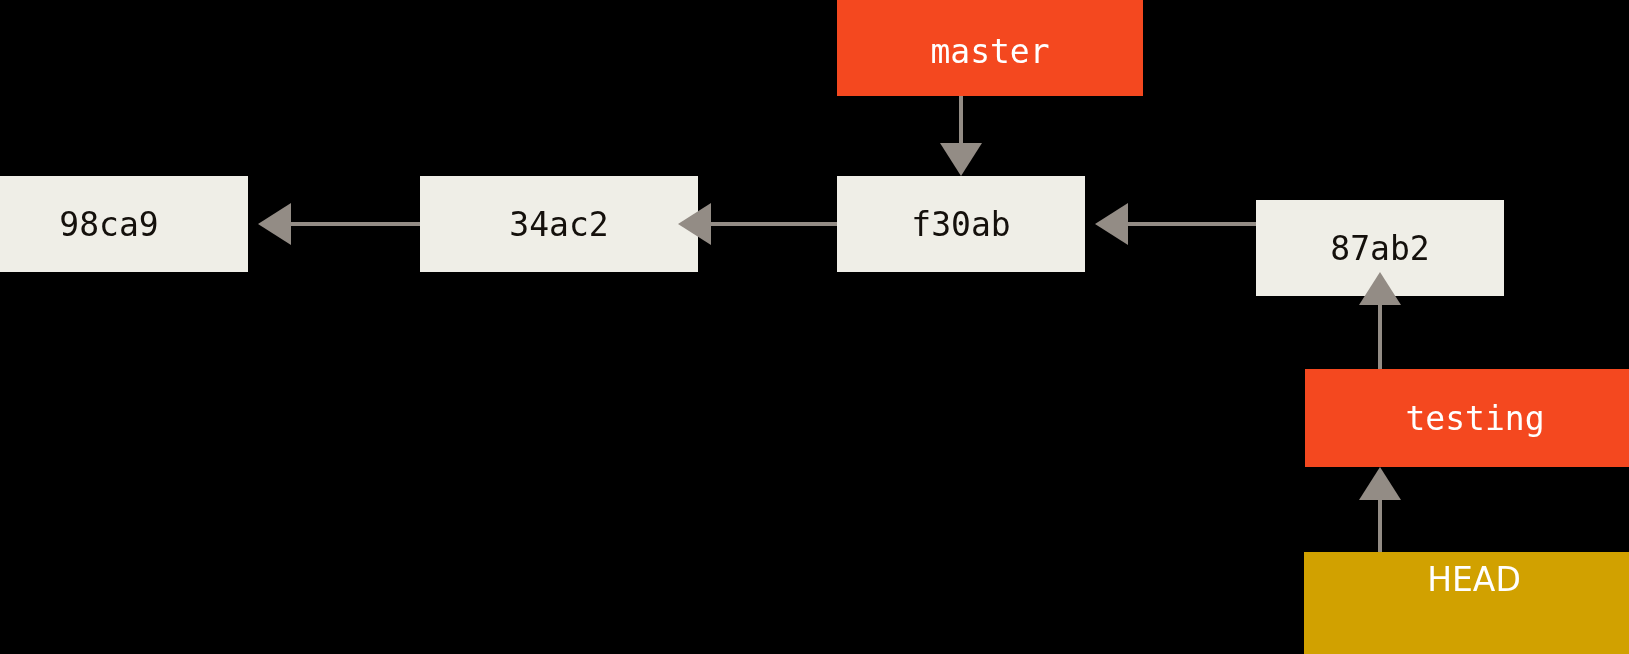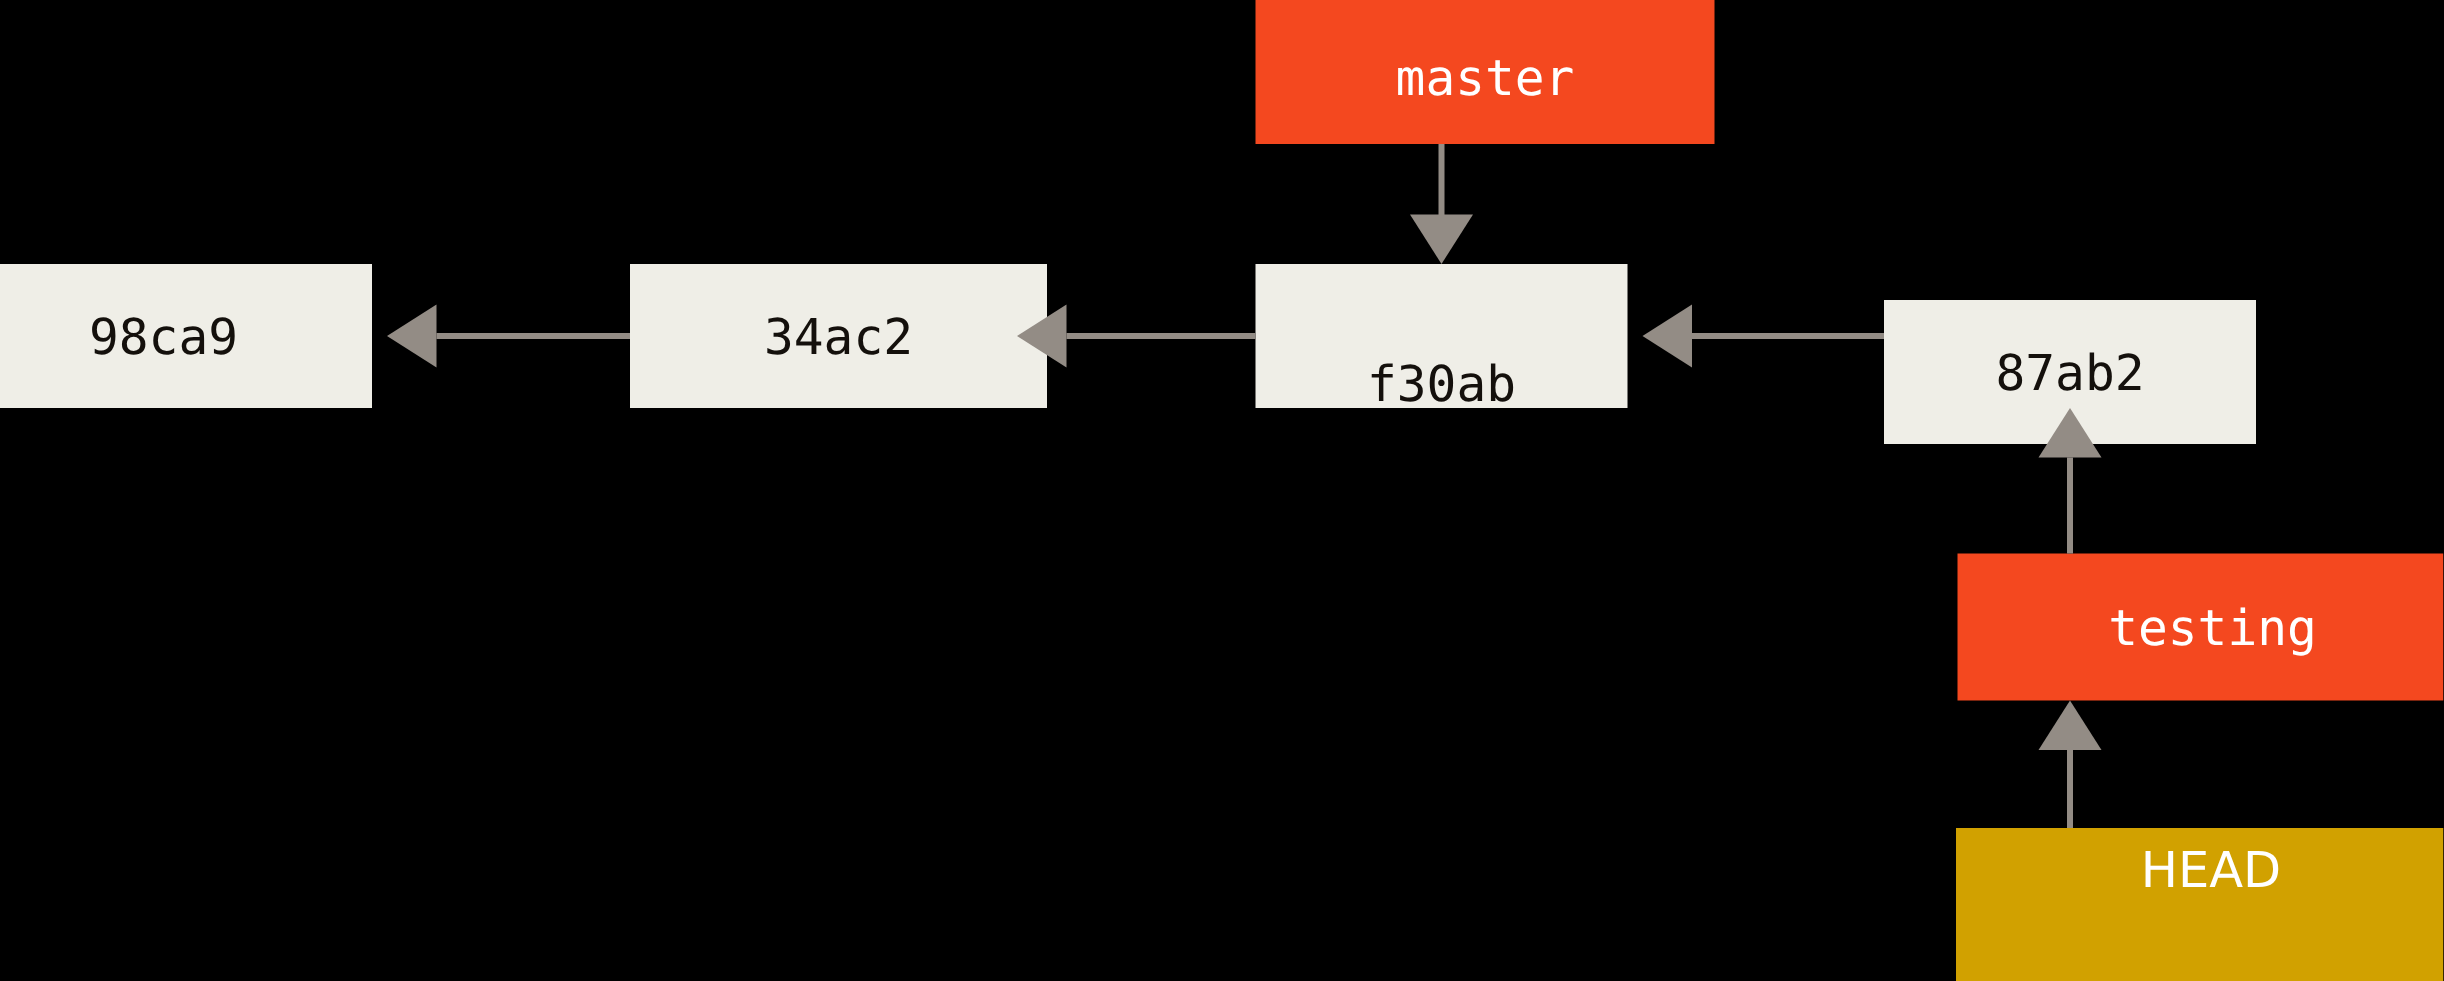--- a/index.html
+++ b/index.html
@@ -41,21 +41,21 @@
   }
   .head {
     background: #D1A100;
     color: #FFFFFF;
     font-family: "DejaVu Sans", "Liberation Sans", sans-serif;
     font-size: 33px;
   }
   
   .commit-98ca9 { left: -30px;   top: 176px; width: 278px; height: 96px; }
   .commit-34ac2 { left: 420px;  top: 176px; width: 278px; height: 96px; }
-  .commit-f30ab { left: 837px;  top: 176px; width: 248px; height: 96px; align-items: flex-end; }
+  .commit-f30ab { left: 837px;  top: 176px; width: 248px; height: 96px; }
   .commit-87ab2 { left: 1256px; top: 182px; width: 248px; height: 96px; margin-top: 18px; }
   
   .ref-master  { left: 837px;  top: -34px;  width: 306px; height: 130px; align-items: flex-end; padding-bottom: 28px; }
   .ref-testing { left: 1305px; top: 369px; width: 340px; height: 98px; }
   .ref-head    { left: 1304px; top: 552px; width: 340px; height: 130px; align-items: flex-start; padding-top: 11px; }
 
   
   .arrow { position: absolute; }
   .arrow-shaft-h {
     position: absolute;

